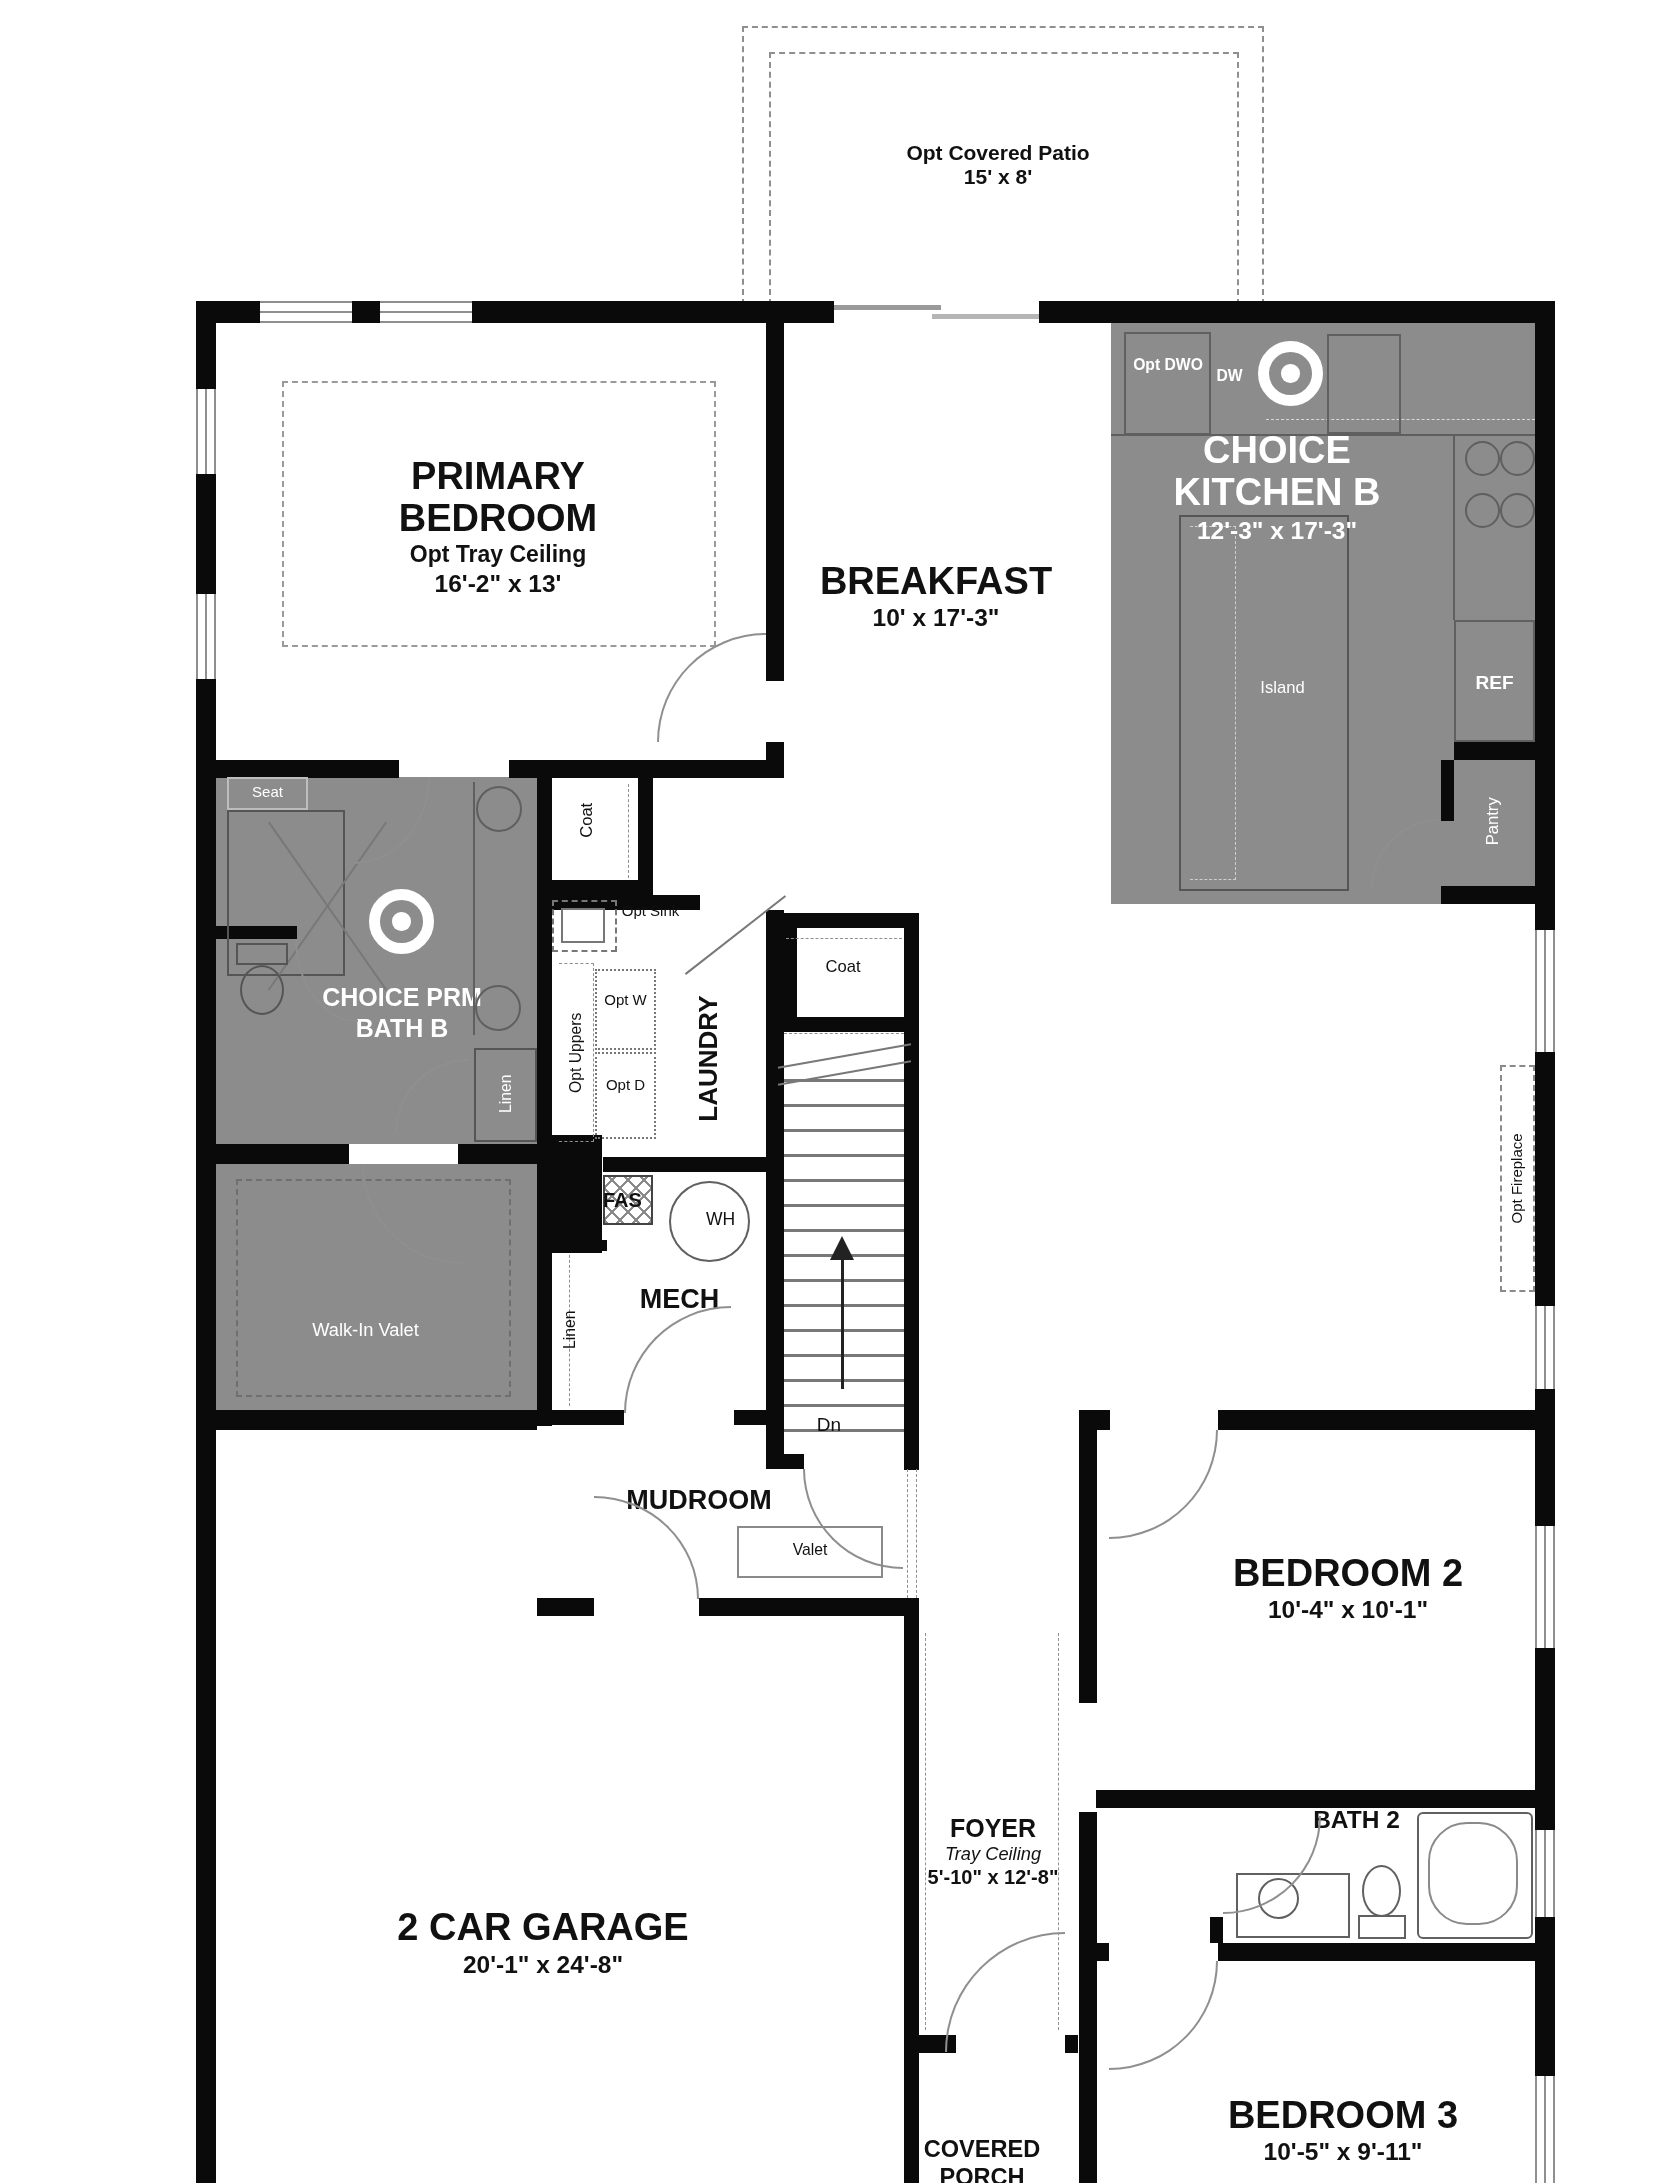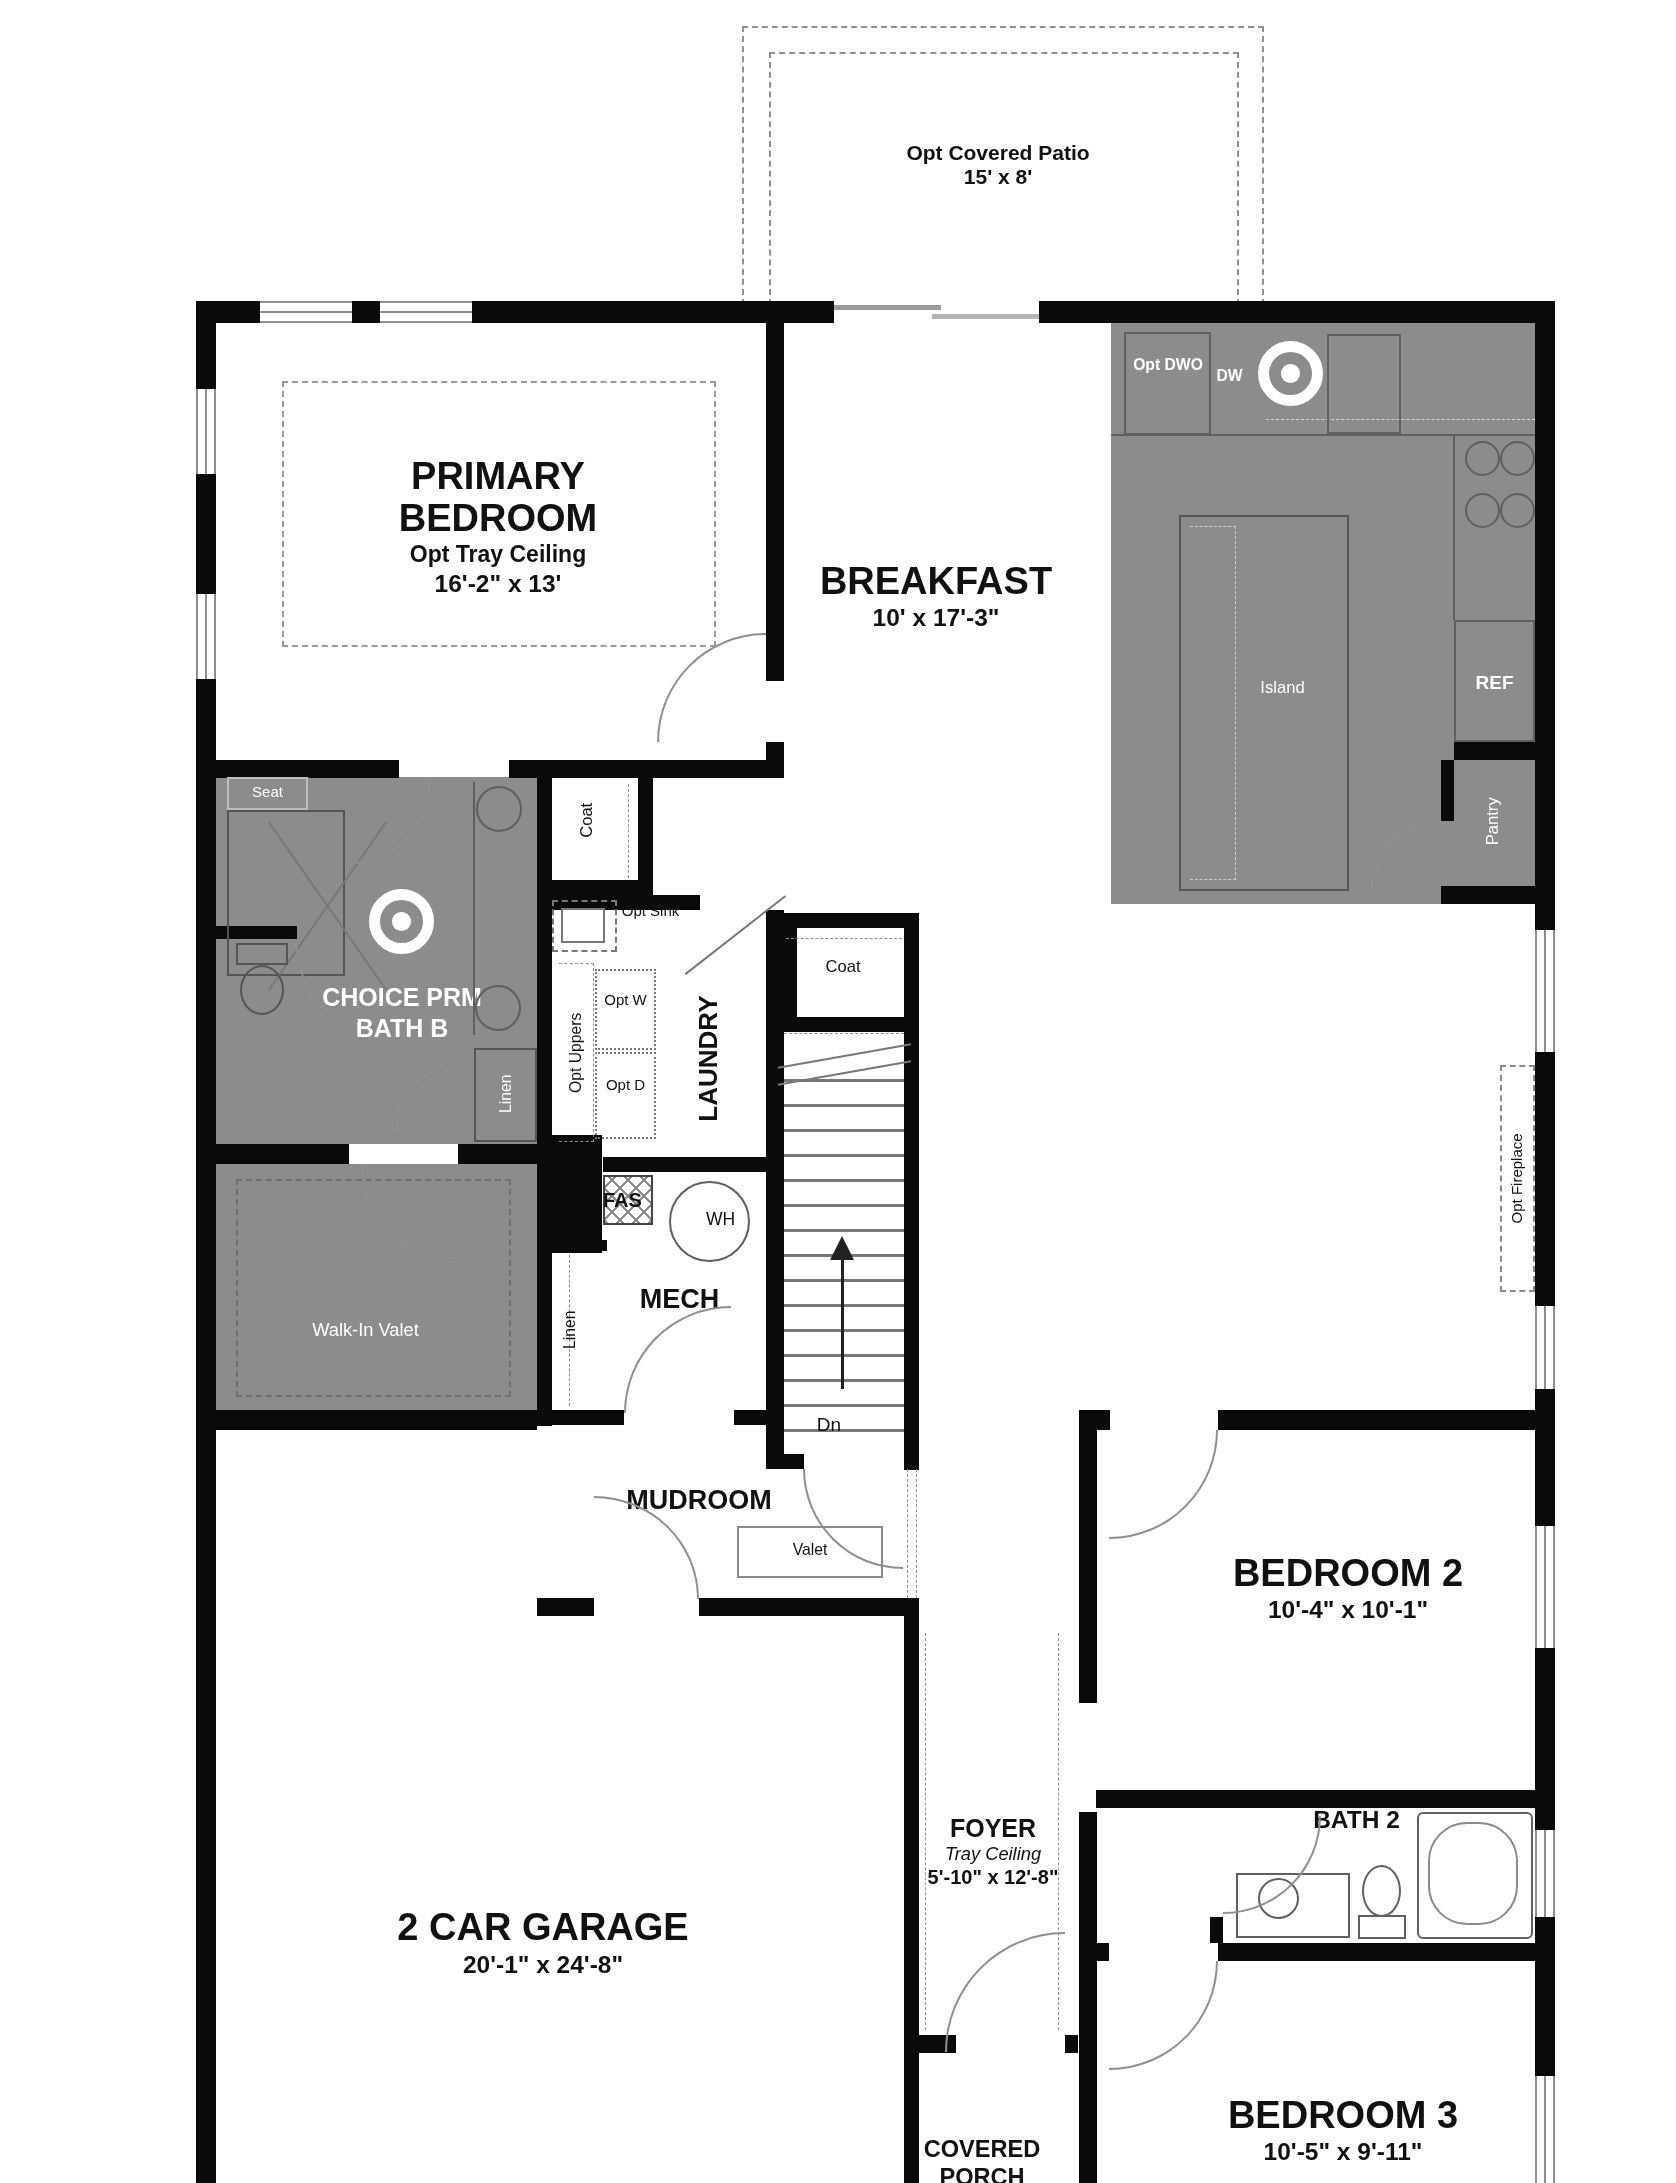--- a/index.html
+++ b/index.html
@@ -205,20 +205,24 @@
   <div class="t" style="left:737px;top:1541px;width:146px;font-size:15.7px;font-weight:400;">Valet</div>
   <div class="arc tr" style="left:594px;top:1496px;width:105px;height:103px;"></div>
 
   <div class="dash" style="left:1500px;top:1065px;width:35px;height:227px;border-color:#8a8a8a;"></div>
   <div class="t rot" style="left:1421px;top:1170px;width:192px;font-size:15px;font-weight:400;">Opt Fireplace</div>
 
   <div class="t" style="left:779px;top:560px;width:314px;">
     <div style="font-size:38px;">BREAKFAST</div>
     <div style="font-size:24.5px;margin-top:1.7px;">10' x 17'-3"</div>
   </div>
+  <div class="t tw" style="left:1120px;top:430px;width:314px;">
+    <div style="font-size:38px;line-height:1.1;">CHOICE KITCHEN B</div>
+    <div style="font-size:24.5px;margin-top:3.5px;">12'-3" x 17'-3"</div>
+  </div>
 
   <div class="dash" style="left:282px;top:381px;width:434px;height:266px;border-color:#9a9a9a;"></div>
   <div class="t" style="left:341px;top:456px;width:314px;">
     <div style="font-size:38px;line-height:1.1;">PRIMARY BEDROOM</div>
     <div style="font-size:23px;margin-top:2.6px;">Opt Tray Ceiling</div>
     <div style="font-size:24.5px;margin-top:1.7px;">16'-2" x 13'</div>
   </div>
   <div class="arc tl" style="left:657px;top:633px;width:109px;height:109px;"></div>
 
   <div class="t" style="left:386px;top:1906px;width:314px;">

